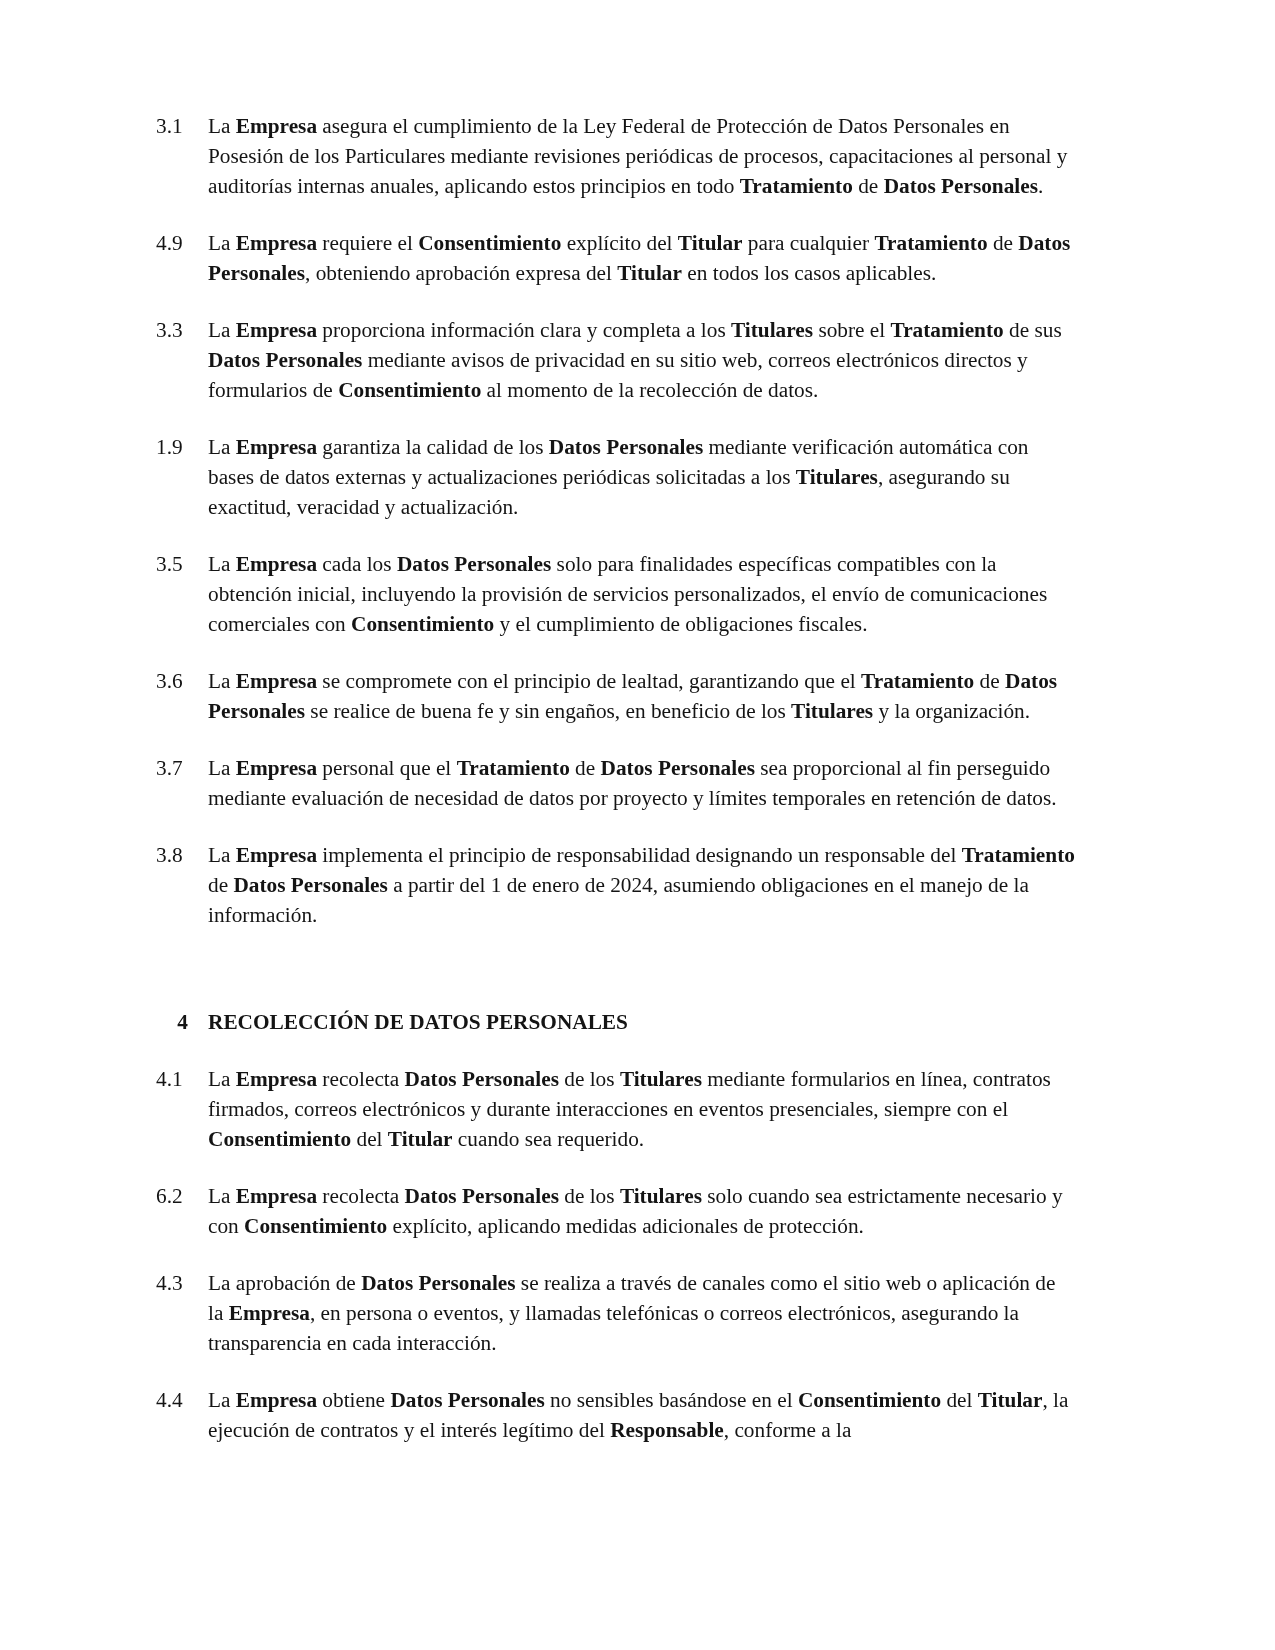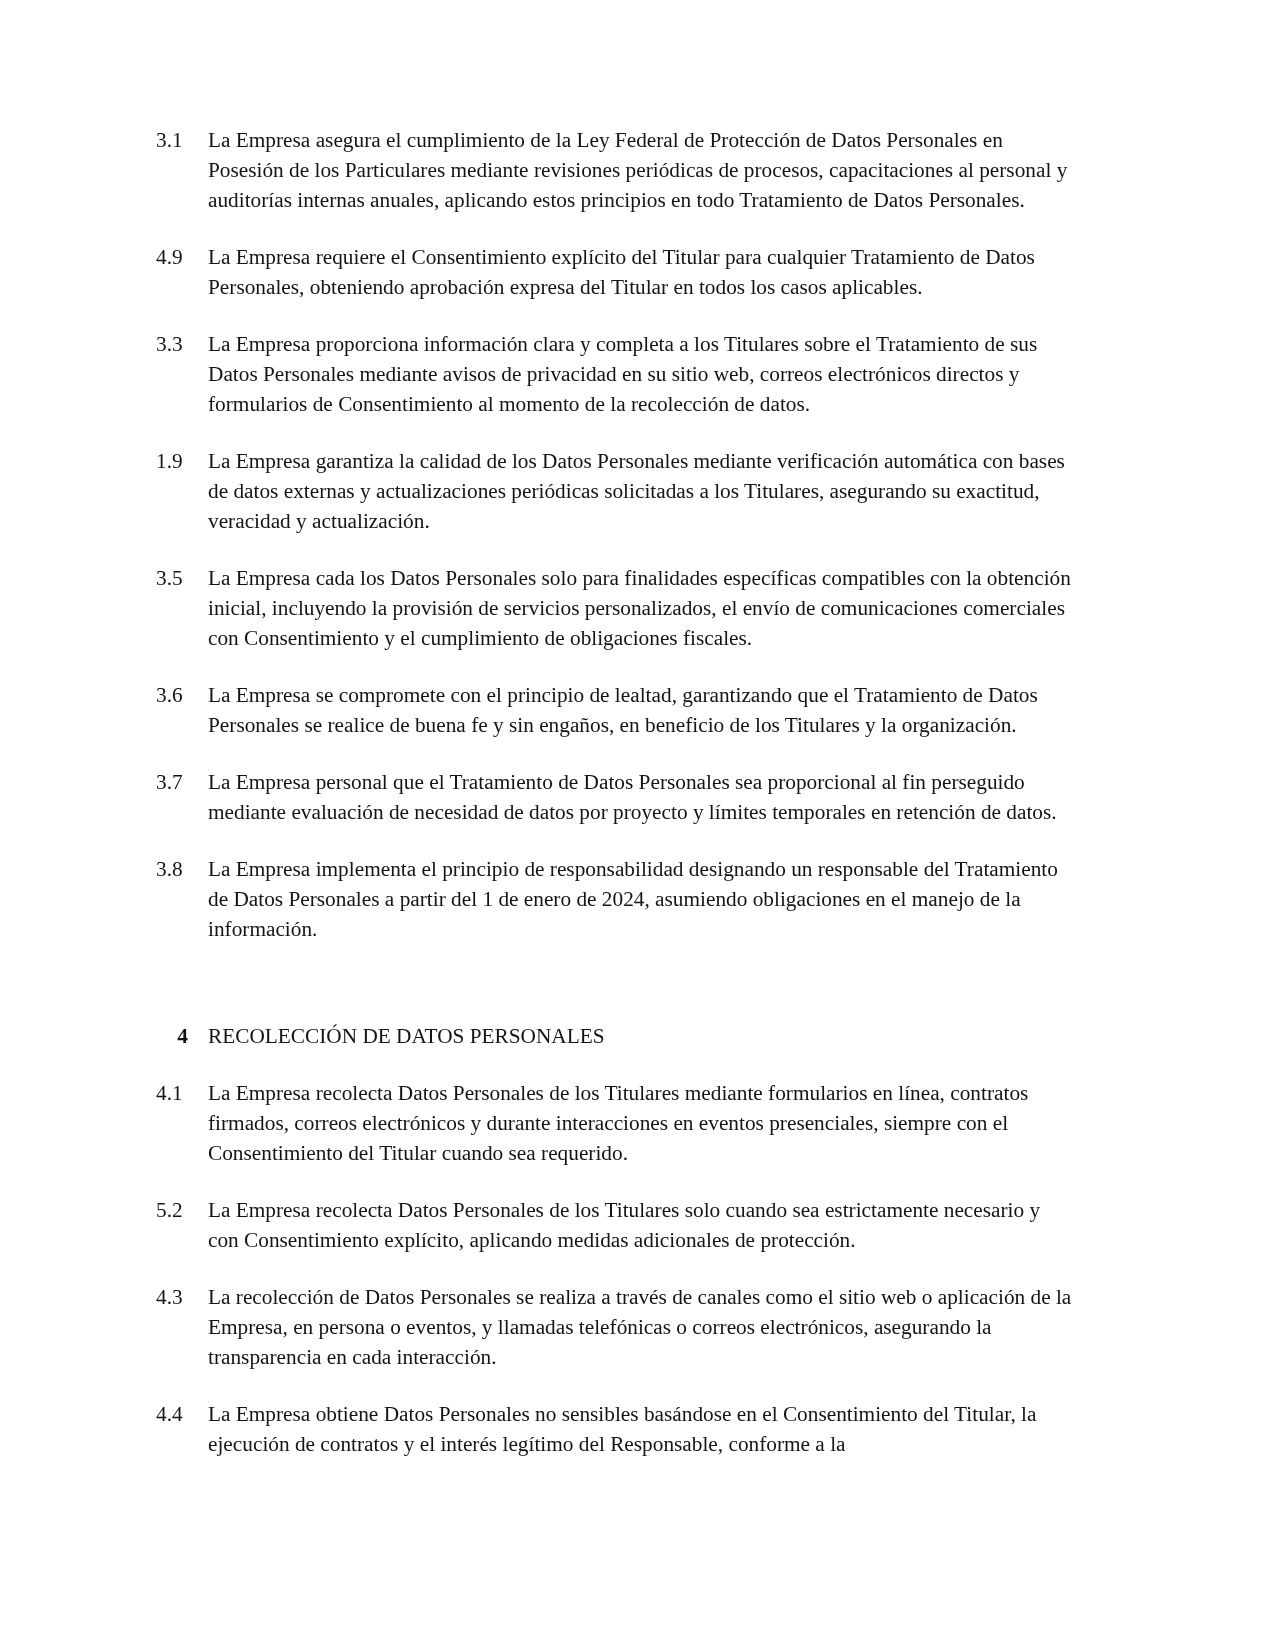--- a/index.html
+++ b/index.html
@@ -10,42 +10,42 @@
     width: 1275px;
     height: 1650px;
     background: #ffffff;
     color: #141414;
     font-family: "Liberation Serif", "DejaVu Serif", serif;
     overflow: hidden;
     position: relative;
   }
   .doc {
     position: absolute;
-    top: 125px;
+    top: 111px;
     left: 156px;
     width: 920px;
     font-size: 21.3px;
     line-height: 30px;
   }
   .block {
     display: flex;
     align-items: flex-start;
     margin: 0 0 27px 0;
   }
   .block .num {
     flex: 0 0 52px;
     width: 52px;
   }
   .block .content {
     flex: 1 1 auto;
     margin: 0;
     text-align: left;
   }
   .block .content strong {
-    font-weight: normal;
+    font-weight: bold;
   }
   .block.heading {
     margin-top: 77px;
     font-weight: bold;
   }
   .block.heading .num {
     box-sizing: border-box;
     text-align: right;
     padding-right: 20px;
   }
@@ -89,25 +89,25 @@
       </section>
       <section class="block heading">
         <span class="num">4</span>
         <p class="content"><strong>RECOLECCIÓN DE DATOS PERSONALES</strong></p>
       </section>
       <section class="block">
         <span class="num">4.1</span>
         <p class="content"><span>La </span><strong>Empresa</strong><span> recolecta </span><strong>Datos Personales</strong><span> de los </span><strong>Titulares</strong><span> mediante formularios en línea, contratos firmados, correos electrónicos y durante interacciones en eventos presenciales, siempre con el </span><strong>Consentimiento</strong><span> del </span><strong>Titular</strong><span> cuando sea requerido.</span></p>
       </section>
       <section class="block">
-        <span class="num">5.2</span>
+        <span class="num">6.2</span>
         <p class="content"><span>La </span><strong>Empresa</strong><span> recolecta </span><strong>Datos Personales</strong><span> de los </span><strong>Titulares</strong><span> solo cuando sea estrictamente necesario y con </span><strong>Consentimiento</strong><span> explícito, aplicando medidas adicionales de protección.</span></p>
       </section>
       <section class="block">
         <span class="num">4.3</span>
-        <p class="content"><span>La recolección de </span><strong>Datos Personales</strong><span> se realiza a través de canales como el sitio web o aplicación de la </span><strong>Empresa</strong><span>, en persona o eventos, y llamadas telefónicas o correos electrónicos, asegurando la transparencia en cada interacción.</span></p>
+        <p class="content"><span>La aprobación de </span><strong>Datos Personales</strong><span> se realiza a través de canales como el sitio web o aplicación de la </span><strong>Empresa</strong><span>, en persona o eventos, y llamadas telefónicas o correos electrónicos, asegurando la transparencia en cada interacción.</span></p>
       </section>
       <section class="block">
         <span class="num">4.4</span>
         <p class="content"><span>La </span><strong>Empresa</strong><span> obtiene </span><strong>Datos Personales</strong><span> no sensibles basándose en el </span><strong>Consentimiento</strong><span> del </span><strong>Titular</strong><span>, la ejecución de contratos y el interés legítimo del </span><strong>Responsable</strong><span>, conforme a la</span></p>
       </section>
     </div>
 </main>
 
 </body></html>

